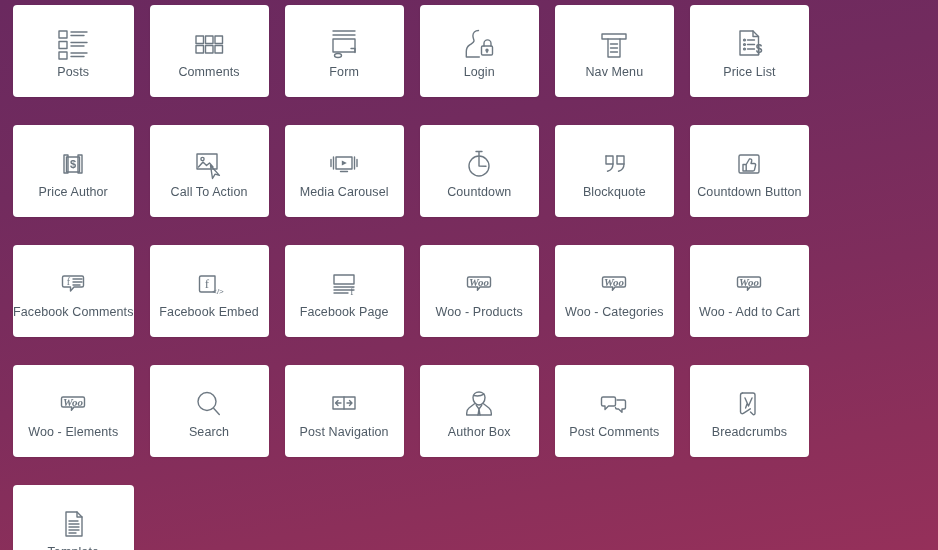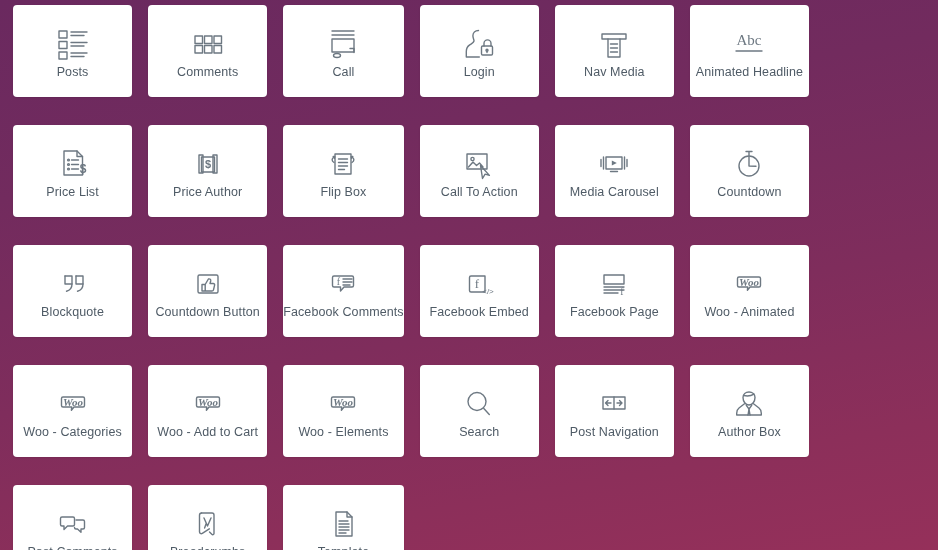--- a/index.html
+++ b/index.html
@@ -93,21 +93,21 @@
       <div class="widget-icon">
         <svg width="42" height="40" viewBox="0 0 42 40">
           <g fill="none" stroke="currentColor" stroke-width="1.4" stroke-linecap="round" stroke-linejoin="round">
       <path d="M10 7h22M10 11h22"></path>
       <path d="M10 15h22v13H10z"></path>
       <path d="M28 24.5h4v4"></path>
       <ellipse cx="15" cy="31.5" rx="3.5" ry="2"></ellipse>
           </g>
         </svg>
       </div>
-      <div class="widget-label">Call</div>
+      <div class="widget-label">Form</div>
     </div>
     <div class="widget-card">
       <div class="widget-icon">
         <svg width="40" height="40" viewBox="0 0 40 40">
           <g fill="none" stroke="currentColor" stroke-width="1.4" stroke-linecap="round" stroke-linejoin="round">
       <path d="M19.5 6.5c-3.4 0-5.6 2.3-5.6 5.3 0 2.4 1.1 3.6 1.1 5 0 1.6-2 2.6-4.3 4.1-2.3 1.5-3.4 3.2-3.4 6.6v5.5h13"></path>
       <rect x="22.5" y="22" width="11" height="9" rx="1.2"></rect>
       <path d="M25 22v-2.6a3.5 3.5 0 017 0V22"></path>
       <circle cx="28" cy="26.2" r="1"></circle>
             <path d="M28 27v1.6"></path>
@@ -119,32 +119,21 @@
     <div class="widget-card">
       <div class="widget-icon">
         <svg width="40" height="38" viewBox="0 0 40 38">
           <g fill="none" stroke="currentColor" stroke-width="1.4" stroke-linecap="round" stroke-linejoin="round">
       <path d="M8 9h24v5H8z"></path>
             <path d="M14 14v18h12V14"></path>
       <path d="M16.5 19h7M16.5 23h7M16.5 27h7"></path>
           </g>
         </svg>
       </div>
-      <div class="widget-label">Nav Media</div>
-    </div>
-    <div class="widget-card">
-      <div class="widget-icon">
-        <svg width="48" height="36" viewBox="0 0 48 36">
-      <text x="24" y="19" text-anchor="middle" font-family="Liberation Serif, serif" font-size="15" fill="currentColor">Abc</text>
-      <g fill="none" stroke="currentColor" stroke-width="1.4" stroke-linecap="round" stroke-linejoin="round">
-            <path d="M11 25h26"></path>
-          </g>
-        </svg>
-      </div>
-      <div class="widget-label">Animated Headline</div>
+      <div class="widget-label">Nav Menu</div>
     </div>
     <div class="widget-card">
       <div class="widget-icon">
         <svg width="40" height="40" viewBox="0 0 40 40">
           <g fill="none" stroke="currentColor" stroke-width="1.4" stroke-linecap="round" stroke-linejoin="round">
       <path d="M11 7h13l5.5 5.5V31H11z"></path>
             <path d="M24 7v5.5h5.5"></path>
       <circle cx="15.5" cy="16" r=".9"></circle>
             <path d="M18.5 16h7"></path>
       <circle cx="15.5" cy="20.5" r=".9"></circle>
@@ -165,33 +154,20 @@
             <path d="M26 10h4v18h-4z"></path>
       <rect x="14.5" y="12" width="13" height="15"></rect>
           </g>
       <text x="21" y="23" text-anchor="middle" font-family="Liberation Sans, sans-serif" font-size="11" font-weight="bold" fill="currentColor">$</text>
         </svg>
       </div>
       <div class="widget-label">Price Author</div>
     </div>
     <div class="widget-card">
       <div class="widget-icon">
-        <svg width="42" height="38" viewBox="0 0 42 38">
-          <g fill="none" stroke="currentColor" stroke-width="1.4" stroke-linecap="round" stroke-linejoin="round">
-      <rect x="13" y="9" width="16" height="20"></rect>
-      <path d="M16.5 14h9M16.5 17.5h9M16.5 21h9M16.5 24.5h6"></path>
-      <path d="M12 12c-2.5 1.5-2.5 4 0 5.5M11.2 11.5l1.6 0.2-0.4 1.6"></path>
-      <path d="M30 12c2.5 1.5 2.5 4 0 5.5M30.8 11.5l-1.6 0.2 0.4 1.6"></path>
-          </g>
-        </svg>
-      </div>
-      <div class="widget-label">Flip Box</div>
-    </div>
-    <div class="widget-card">
-      <div class="widget-icon">
         <svg width="42" height="40" viewBox="0 0 42 40">
           <g fill="none" stroke="currentColor" stroke-width="1.4" stroke-linecap="round" stroke-linejoin="round">
       <rect x="9" y="10" width="20" height="15"></rect>
       <circle cx="14.5" cy="15" r="1.6"></circle>
       <path d="M10.5 23l4.5-5 3.5 3.5 3-2.5 3.5 4"></path>
       <path d="M22.5 21.5l2 13 2.6-4.3 4.3 1.2z"></path>
           </g>
         </svg>
       </div>
       <div class="widget-label">Call To Action</div>
@@ -284,21 +260,21 @@
     </div>
     <div class="widget-card">
       <div class="widget-icon">
         <svg width="46" height="36" viewBox="0 0 46 36">
           <g fill="none" stroke="currentColor" stroke-width="1.4" stroke-linecap="round" stroke-linejoin="round">
       <path d="M13 11h20a1.5 1.5 0 011.5 1.5v7A1.5 1.5 0 0133 21H24l-2.6 3.2.3-3.2H13a1.5 1.5 0 01-1.5-1.5v-7A1.5 1.5 0 0113 11z"></path>
           </g>
       <text x="23" y="19.5" text-anchor="middle" font-family="Liberation Serif, serif" font-style="italic" font-size="11" font-weight="bold" fill="currentColor">Woo</text>
         </svg>
       </div>
-      <div class="widget-label">Woo - Animated</div>
+      <div class="widget-label">Woo - Products</div>
     </div>
     <div class="widget-card">
       <div class="widget-icon">
         <svg width="46" height="36" viewBox="0 0 46 36">
           <g fill="none" stroke="currentColor" stroke-width="1.4" stroke-linecap="round" stroke-linejoin="round">
       <path d="M13 11h20a1.5 1.5 0 011.5 1.5v7A1.5 1.5 0 0133 21H24l-2.6 3.2.3-3.2H13a1.5 1.5 0 01-1.5-1.5v-7A1.5 1.5 0 0113 11z"></path>
           </g>
       <text x="23" y="19.5" text-anchor="middle" font-family="Liberation Serif, serif" font-style="italic" font-size="11" font-weight="bold" fill="currentColor">Woo</text>
         </svg>
       </div>

